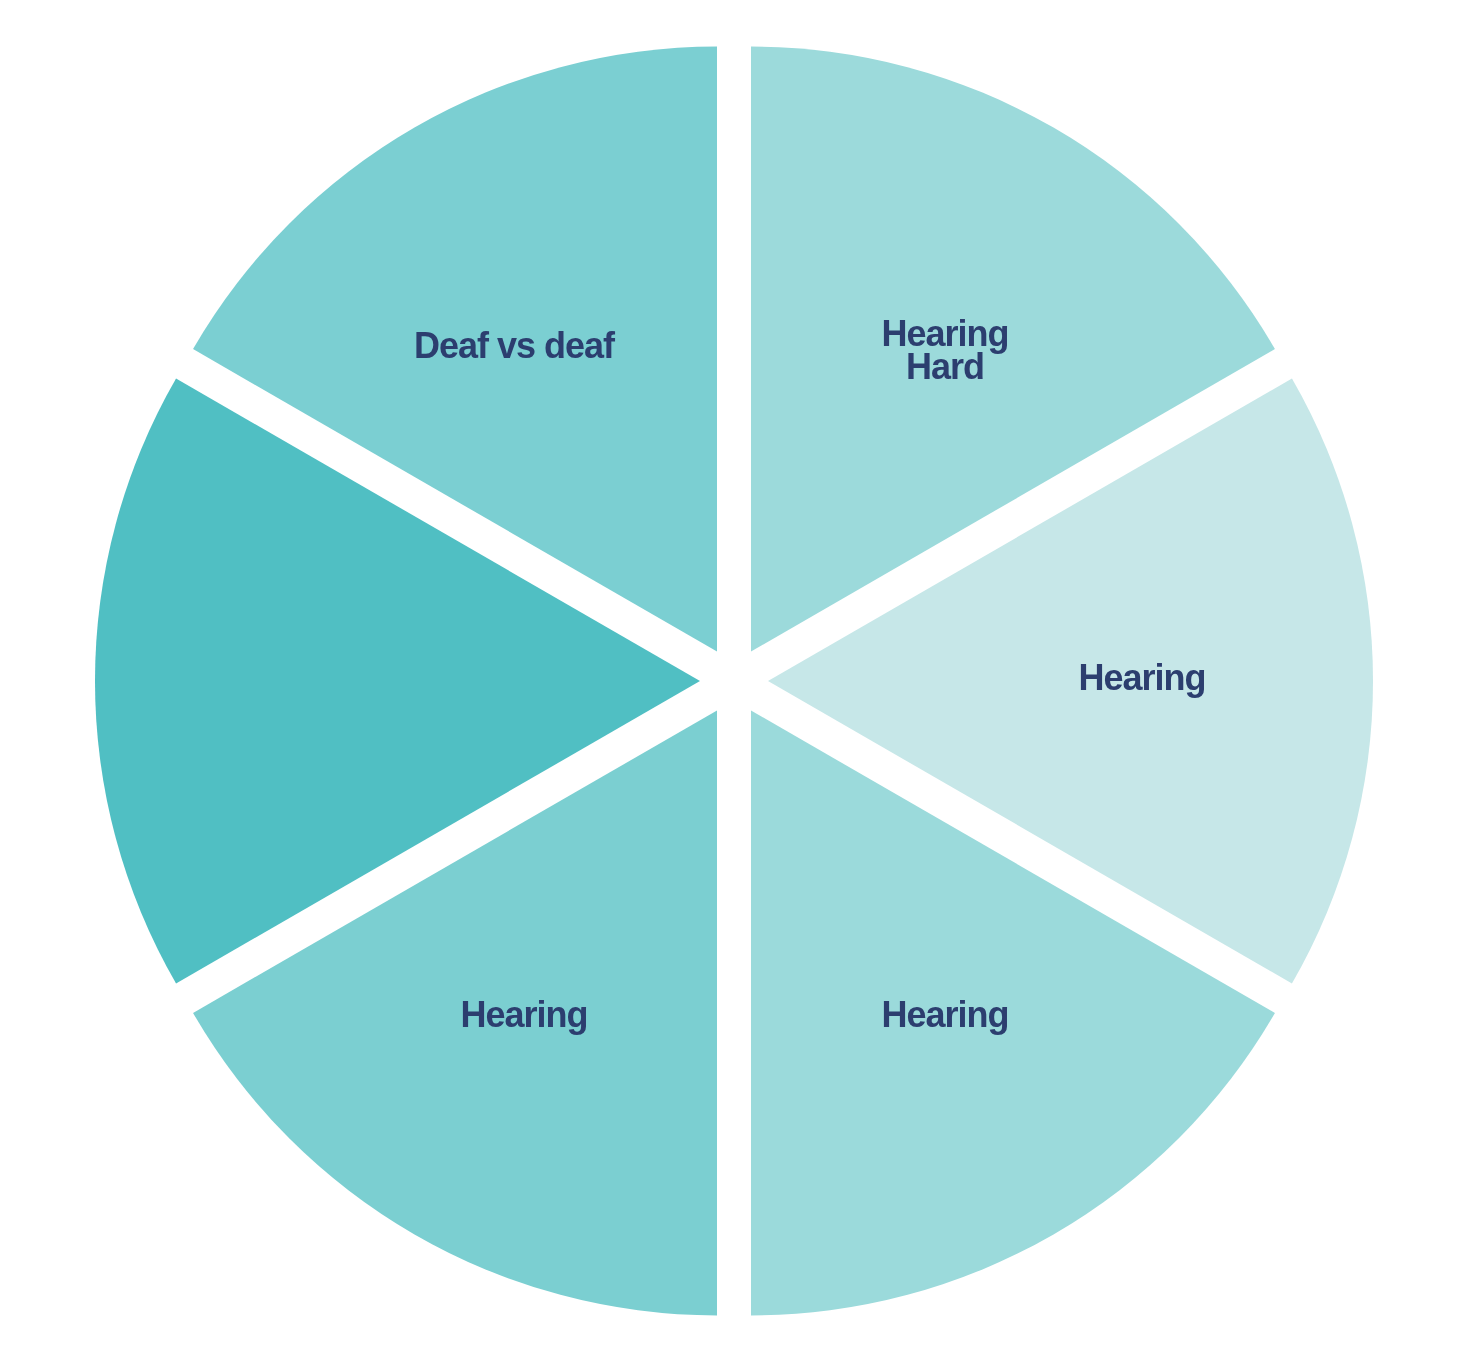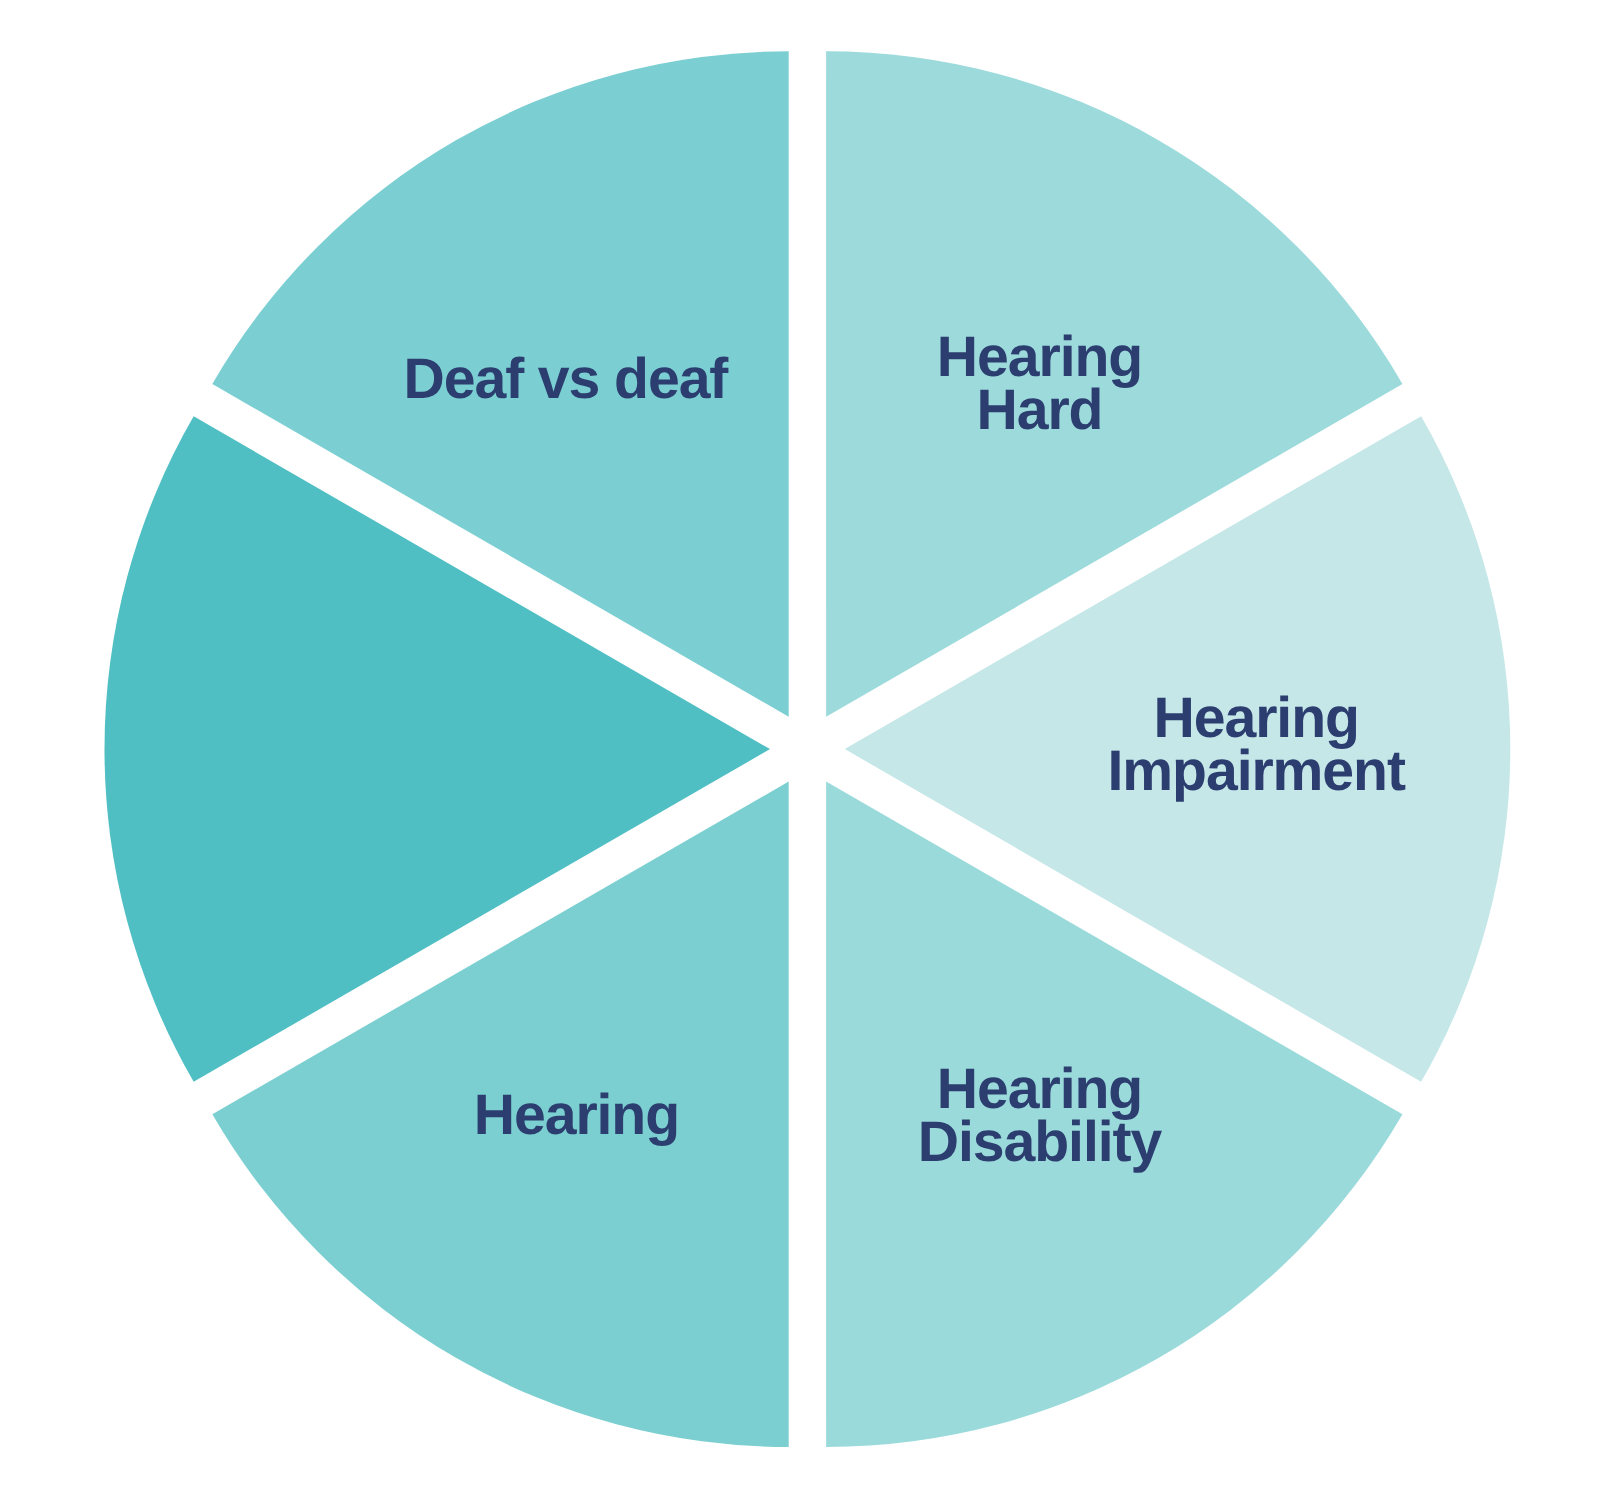--- a/index.html
+++ b/index.html
@@ -30,21 +30,21 @@
     top: 0;
     width: 100%;
     height: 100%;
     pointer-events: none;
   }
   .slice-label {
     position: absolute;
     transform: translate(-50%, -50%);
     text-align: center;
     font-weight: bold;
-    font-size: 52px;
+    font-size: 36px;
     line-height: 0.92;
     letter-spacing: -1px;
     white-space: nowrap;
   }
   .slice-label div {
     white-space: nowrap;
   }
 </style>
 </head>
 <body>
@@ -58,25 +58,23 @@
       <path d="M 700.00 681.00 L 176.05 378.50 A 605 605 0 0 0 176.05 983.50 Z" fill="#50bfc3"></path>
       <path d="M 717.00 651.56 L 717.00 46.56 A 605 605 0 0 0 193.05 349.06 Z" fill="#7bcfd2"></path>
     </svg>
   <div id="labels">
       <div class="slice-label" style="left: 945px; top: 350px; color: rgb(44, 62, 111);">
         <div>Hearing</div>
         <div>Hard</div>
       </div>
       <div class="slice-label" style="left: 1142px; top: 678px; color: rgb(44, 62, 111);">
         <div>Hearing</div>
-        <div>Impairment</div>
       </div>
       <div class="slice-label" style="left: 945px; top: 1015px; color: rgb(44, 62, 111);">
         <div>Hearing</div>
-        <div>Disability</div>
       </div>
       <div class="slice-label" style="left: 524px; top: 1015px; color: rgb(44, 62, 111);">
         <div>Hearing</div>
       </div>
       <div class="slice-label" style="left: 514px; top: 346px; color: rgb(44, 62, 111);">
         <div>Deaf vs deaf</div>
       </div>
     </div>
 </div>
 

